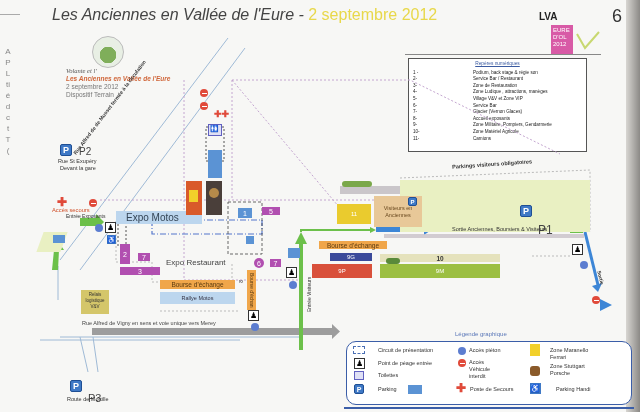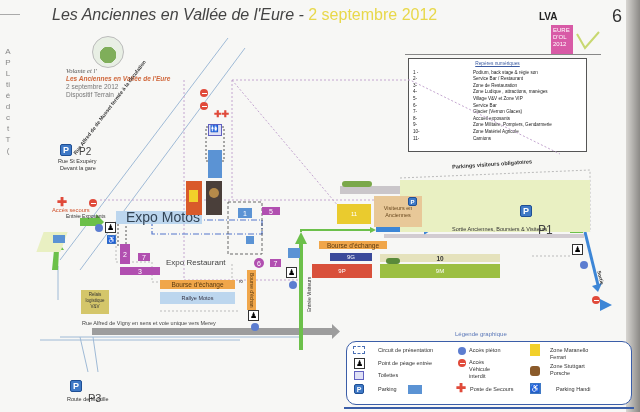--- a/index.html
+++ b/index.html
@@ -187,21 +187,21 @@
 
 <div class="abs cross" style="left:57px;top:196px">✚</div>
 <div class="abs noentry" style="left:89px;top:199px"></div>
 <div class="abs lbl" style="left:52px;top:207px;font-size:5.8px;color:#d0502a">Accès secours</div>
 <div class="abs lbl" style="left:66px;top:213px;font-size:5px">Entrée Exposants</div>
 <div class="abs" style="left:53px;top:235px;width:12px;height:8px;background:#5b93d4"></div>
 <div class="abs ped" style="left:95px;top:224px"></div>
 <div class="abs booth" style="left:105px;top:222px">♟</div>
 <div class="abs" style="left:107px;top:235px;width:9px;height:9px;background:#3f79c6;color:#fff;font-size:7px;text-align:center;line-height:9px">♿</div>
 
-<div class="abs" style="left:116px;top:211px;width:86px;height:13px;background:#bcd6ee;font-size:14px;color:#345;padding-left:10px;line-height:13px">Expo Motos</div>
+<div class="abs" style="left:116px;top:211px;width:86px;height:13px;background:#bcd6ee;font-size:10px;color:#345;padding-left:10px;line-height:13px">Expo Motos</div>
 <div class="abs" style="left:186px;top:181px;width:16px;height:34px;background:#d95a2a"></div>
 <div class="abs" style="left:189px;top:190px;width:9px;height:12px;background:#f2d02a"></div>
 <div class="abs" style="left:206px;top:181px;width:16px;height:34px;background:#4a3f3a"></div>
 <div class="abs" style="left:209px;top:188px;width:10px;height:10px;background:#b58a4a;border-radius:50%"></div>
 
 <div class="abs noentry" style="left:200px;top:89px"></div>
 <div class="abs noentry" style="left:200px;top:102px"></div>
 <div class="abs cross" style="left:214px;top:108px;font-size:9px">✚✚</div>
 <div class="abs" style="left:208px;top:124px;width:14px;height:12px;border:1px solid #6060c0;background:#dfe0f5;font-size:7px;text-align:center;color:#5050b0">🚻</div>
 <div class="abs" style="left:208px;top:150px;width:14px;height:28px;background:#5b93d4"></div>

